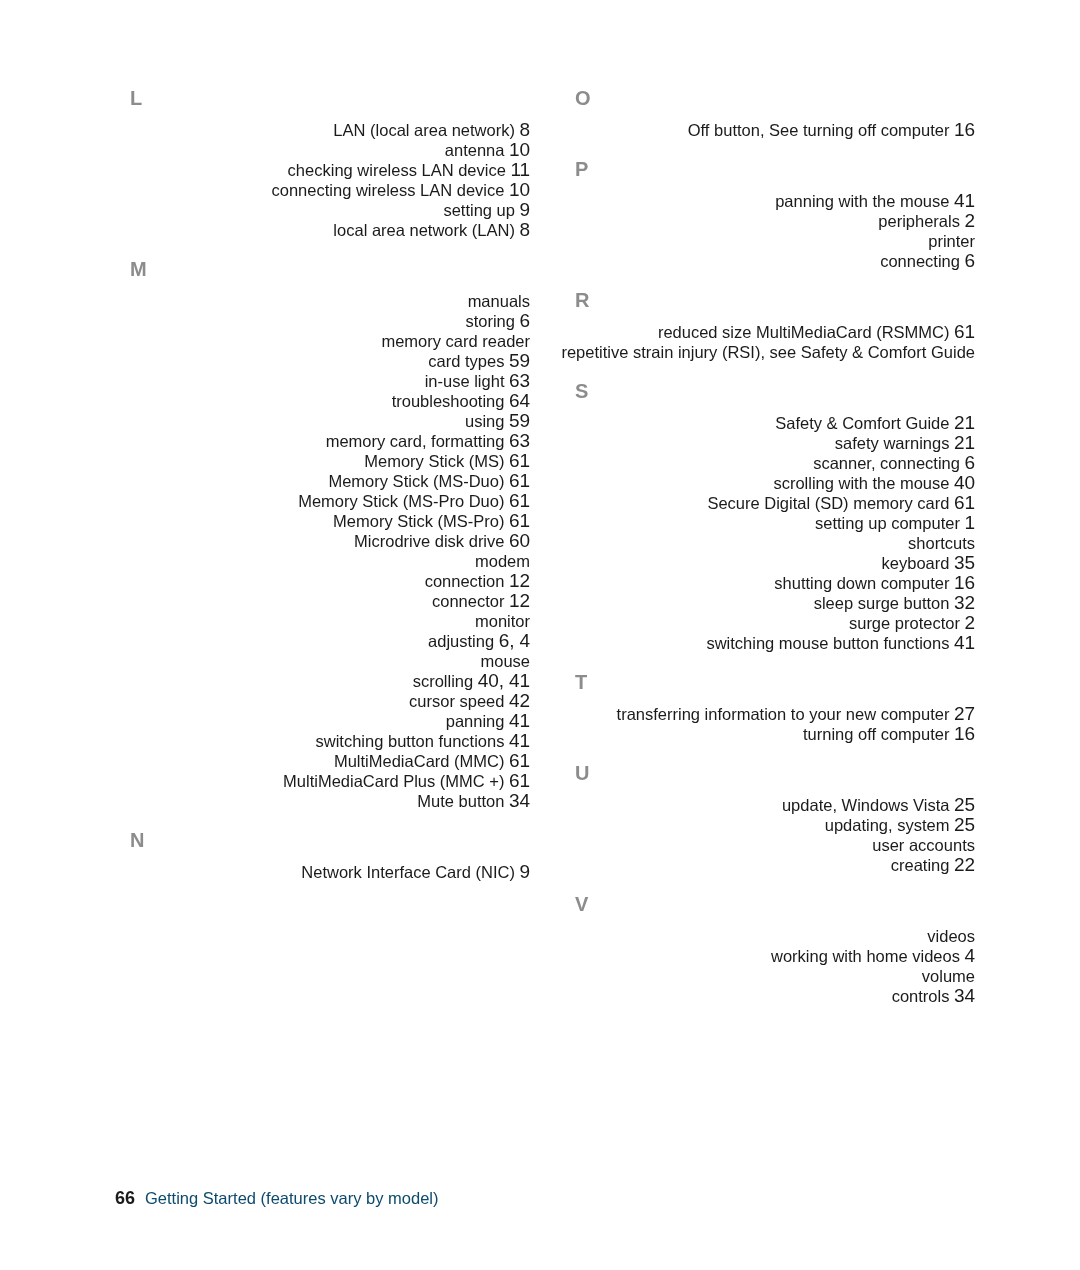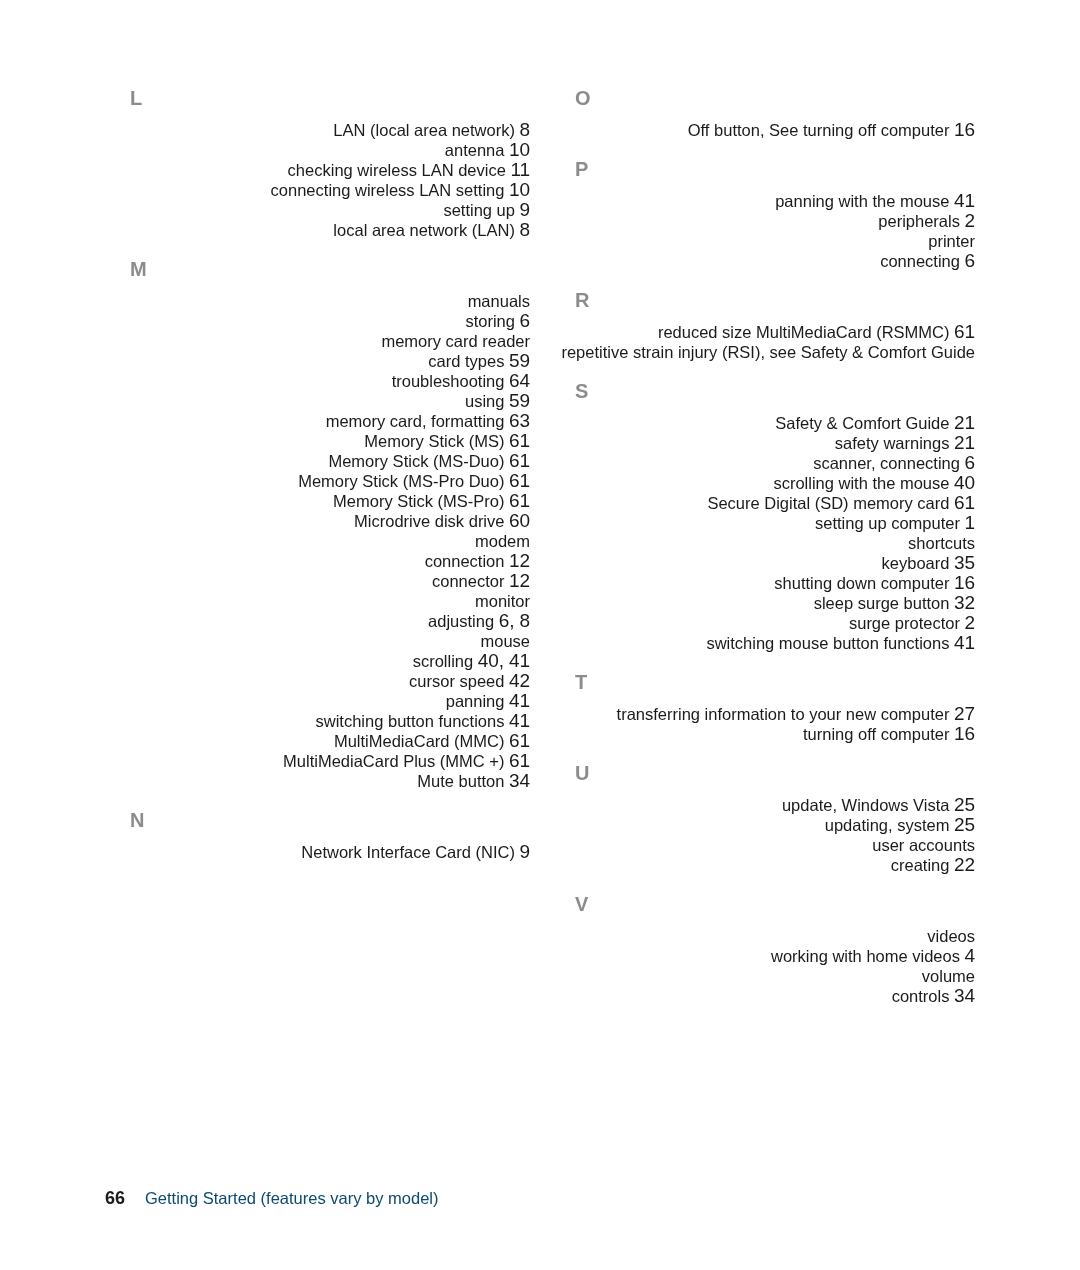--- a/index.html
+++ b/index.html
@@ -82,20 +82,21 @@
     letter-spacing: -0.1px;
   }
 
   
   .footer {
     position: absolute;
     left: 105px;
     top: 1188px;
     display: flex;
     align-items: baseline;
+    text-align: center;
   }
   .footer-pageno {
     font-size: 18px;
     font-weight: bold;
     color: #1b1b1b;
     width: 40px;
   }
   .footer-text {
     font-size: 16.5px;
     color: #0c4a6e;
@@ -107,45 +108,46 @@
 <div class="page">
 
   <div class="columns">
     <div class="column">
         <div class="section">
           <div class="section-letter">L</div>
           <ul class="entries">
             <li class="entry"><span>LAN (local area network)</span> <span class="pg">8</span></li>
             <li class="entry sub"><span>antenna</span> <span class="pg">10</span></li>
             <li class="entry sub"><span>checking wireless LAN device</span> <span class="pg">11</span></li>
-            <li class="entry sub"><span>connecting wireless LAN setting</span> <span class="pg">10</span></li>
+            <li class="entry sub"><span>connecting wireless LAN device</span> <span class="pg">10</span></li>
             <li class="entry sub"><span>setting up</span> <span class="pg">9</span></li>
             <li class="entry"><span>local area network (LAN)</span> <span class="pg">8</span></li>
           </ul>
         </div>
         <div class="section">
           <div class="section-letter">M</div>
           <ul class="entries">
             <li class="entry"><span>manuals</span></li>
             <li class="entry sub"><span>storing</span> <span class="pg">6</span></li>
             <li class="entry"><span>memory card reader</span></li>
             <li class="entry sub"><span>card types</span> <span class="pg">59</span></li>
+            <li class="entry sub"><span>in-use light</span> <span class="pg">63</span></li>
             <li class="entry sub"><span>troubleshooting</span> <span class="pg">64</span></li>
             <li class="entry sub"><span>using</span> <span class="pg">59</span></li>
             <li class="entry"><span>memory card, formatting</span> <span class="pg">63</span></li>
             <li class="entry"><span>Memory Stick (MS)</span> <span class="pg">61</span></li>
             <li class="entry"><span>Memory Stick (MS-Duo)</span> <span class="pg">61</span></li>
             <li class="entry"><span>Memory Stick (MS-Pro Duo)</span> <span class="pg">61</span></li>
             <li class="entry"><span>Memory Stick (MS-Pro)</span> <span class="pg">61</span></li>
             <li class="entry"><span>Microdrive disk drive</span> <span class="pg">60</span></li>
             <li class="entry"><span>modem</span></li>
             <li class="entry sub"><span>connection</span> <span class="pg">12</span></li>
             <li class="entry sub"><span>connector</span> <span class="pg">12</span></li>
             <li class="entry"><span>monitor</span></li>
-            <li class="entry sub"><span>adjusting</span> <span class="pg">6, 8</span></li>
+            <li class="entry sub"><span>adjusting</span> <span class="pg">6, 4</span></li>
             <li class="entry"><span>mouse</span></li>
             <li class="entry sub"><span>scrolling</span> <span class="pg">40, 41</span></li>
             <li class="entry sub"><span>cursor speed</span> <span class="pg">42</span></li>
             <li class="entry sub"><span>panning</span> <span class="pg">41</span></li>
             <li class="entry sub"><span>switching button functions</span> <span class="pg">41</span></li>
             <li class="entry"><span>MultiMediaCard (MMC)</span> <span class="pg">61</span></li>
             <li class="entry"><span>MultiMediaCard Plus (MMC +)</span> <span class="pg">61</span></li>
             <li class="entry"><span>Mute button</span> <span class="pg">34</span></li>
           </ul>
         </div>

